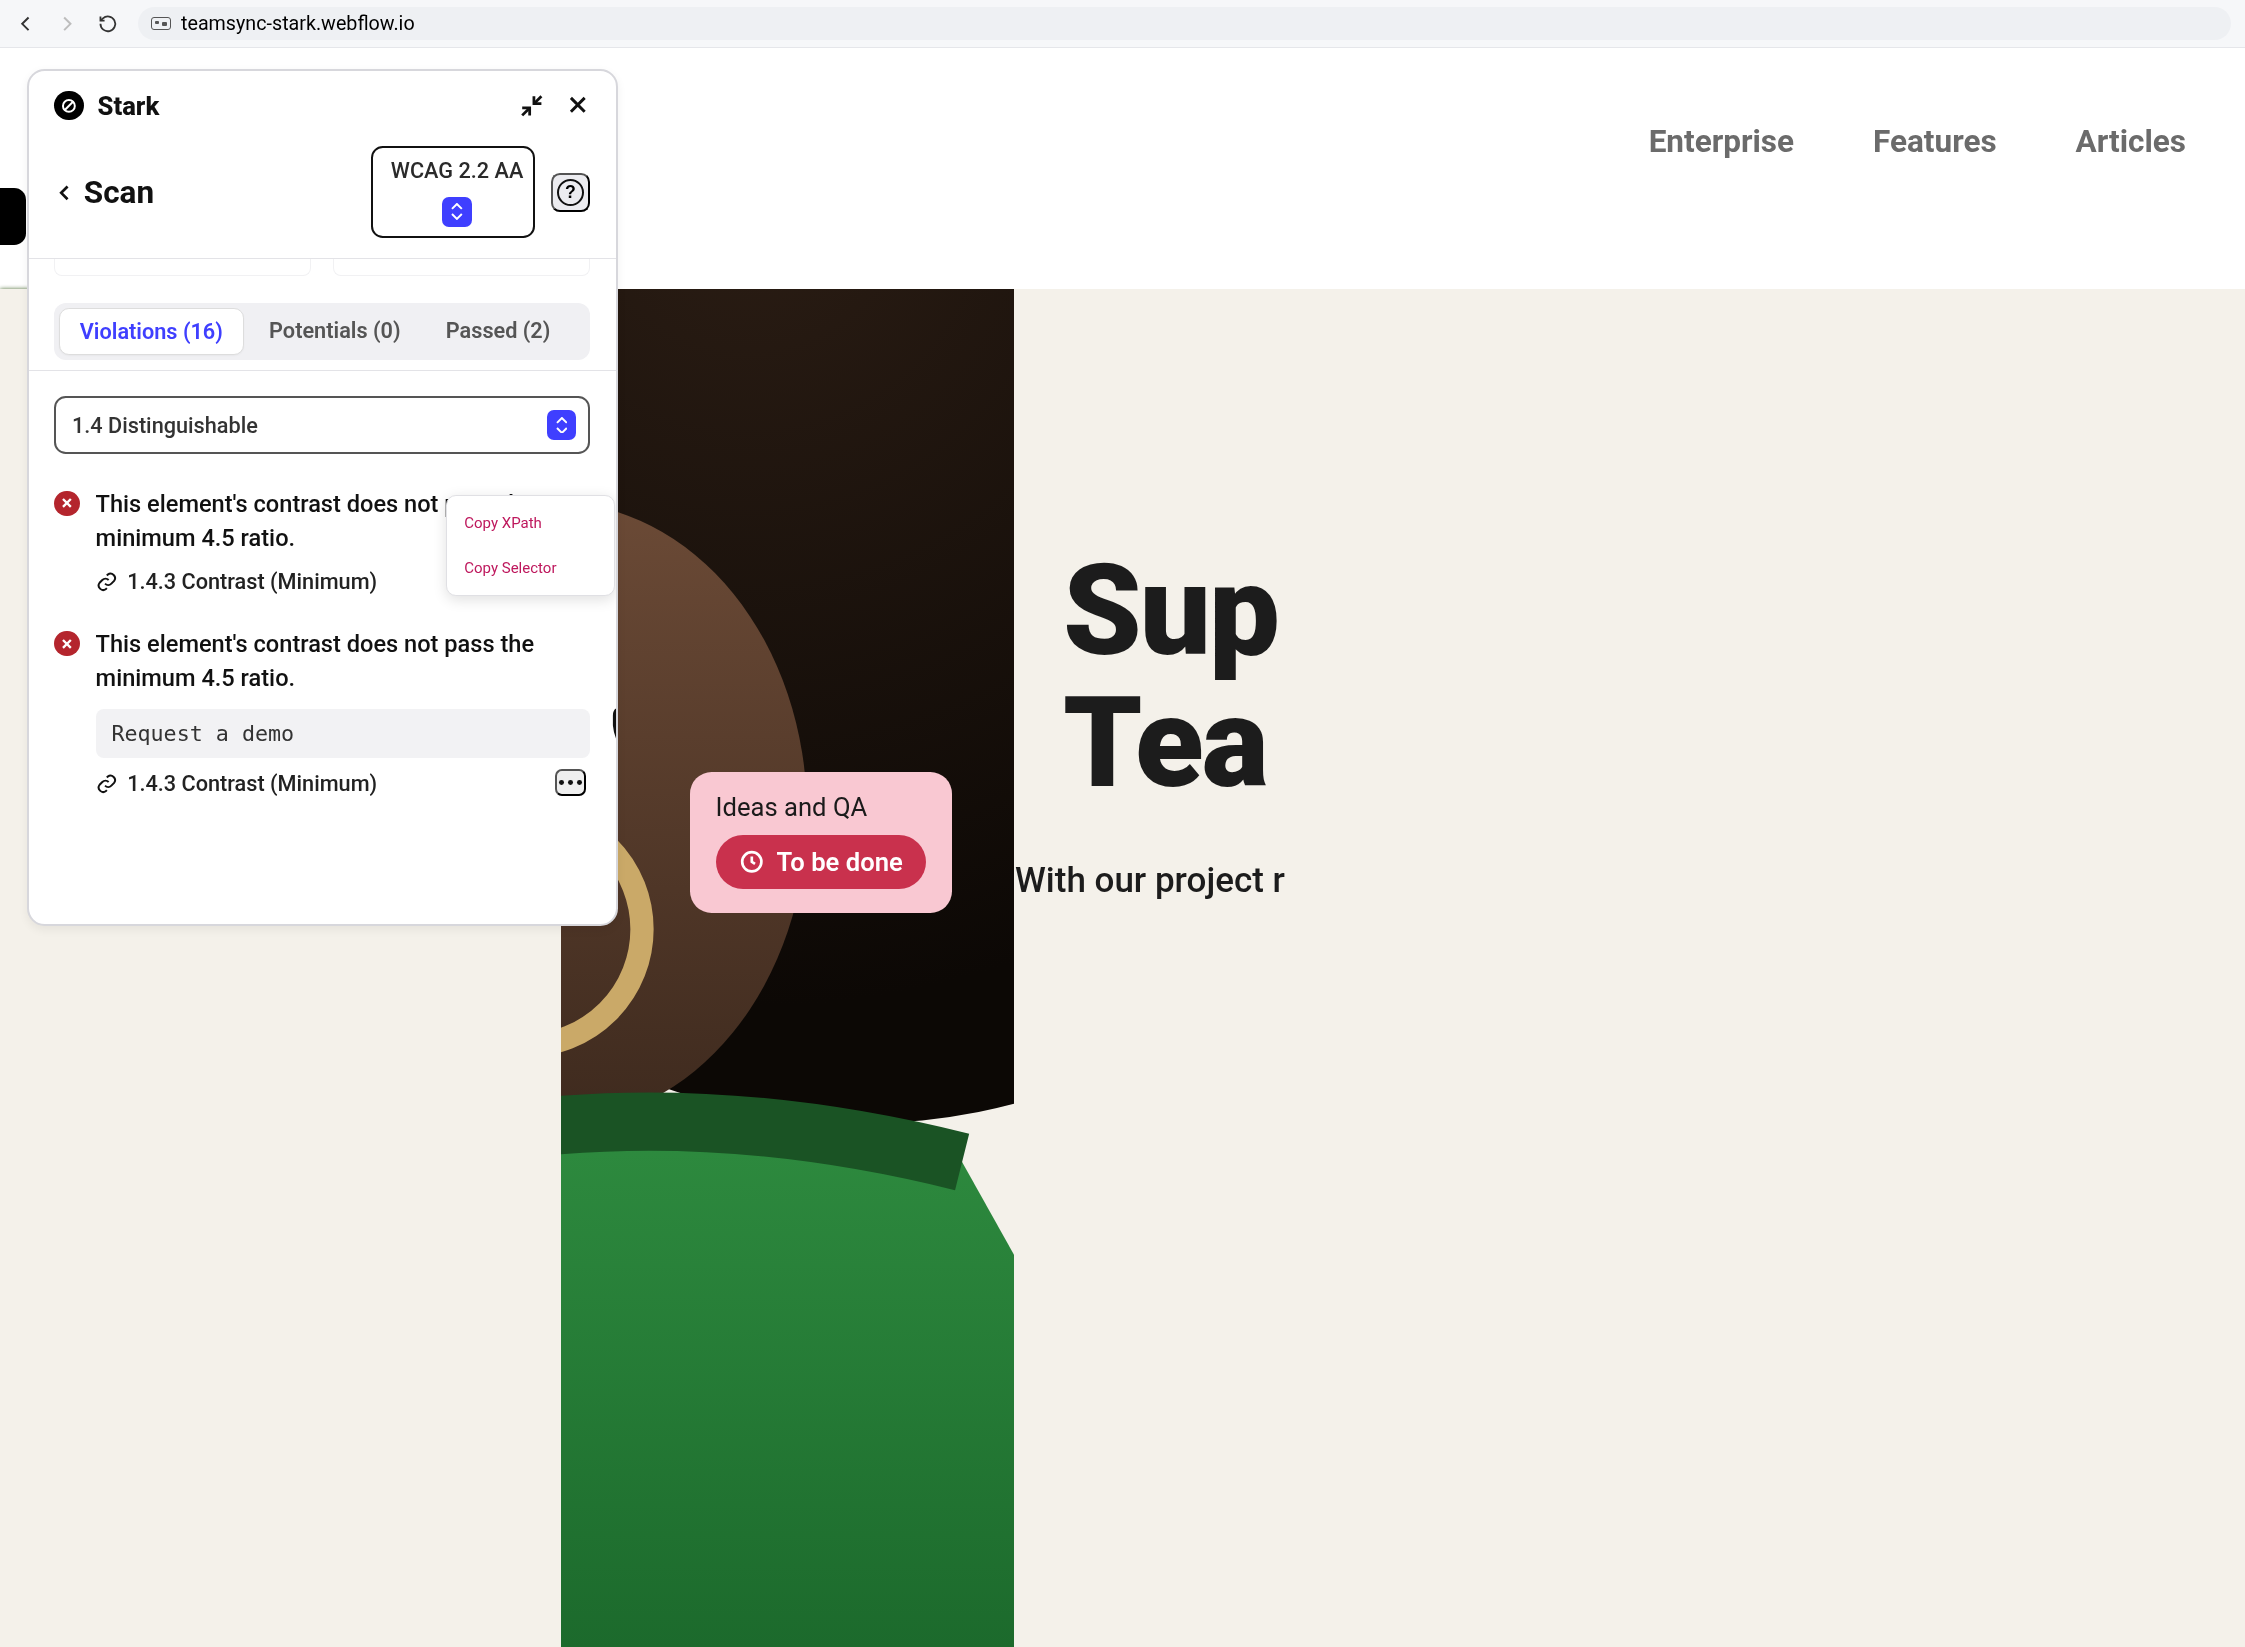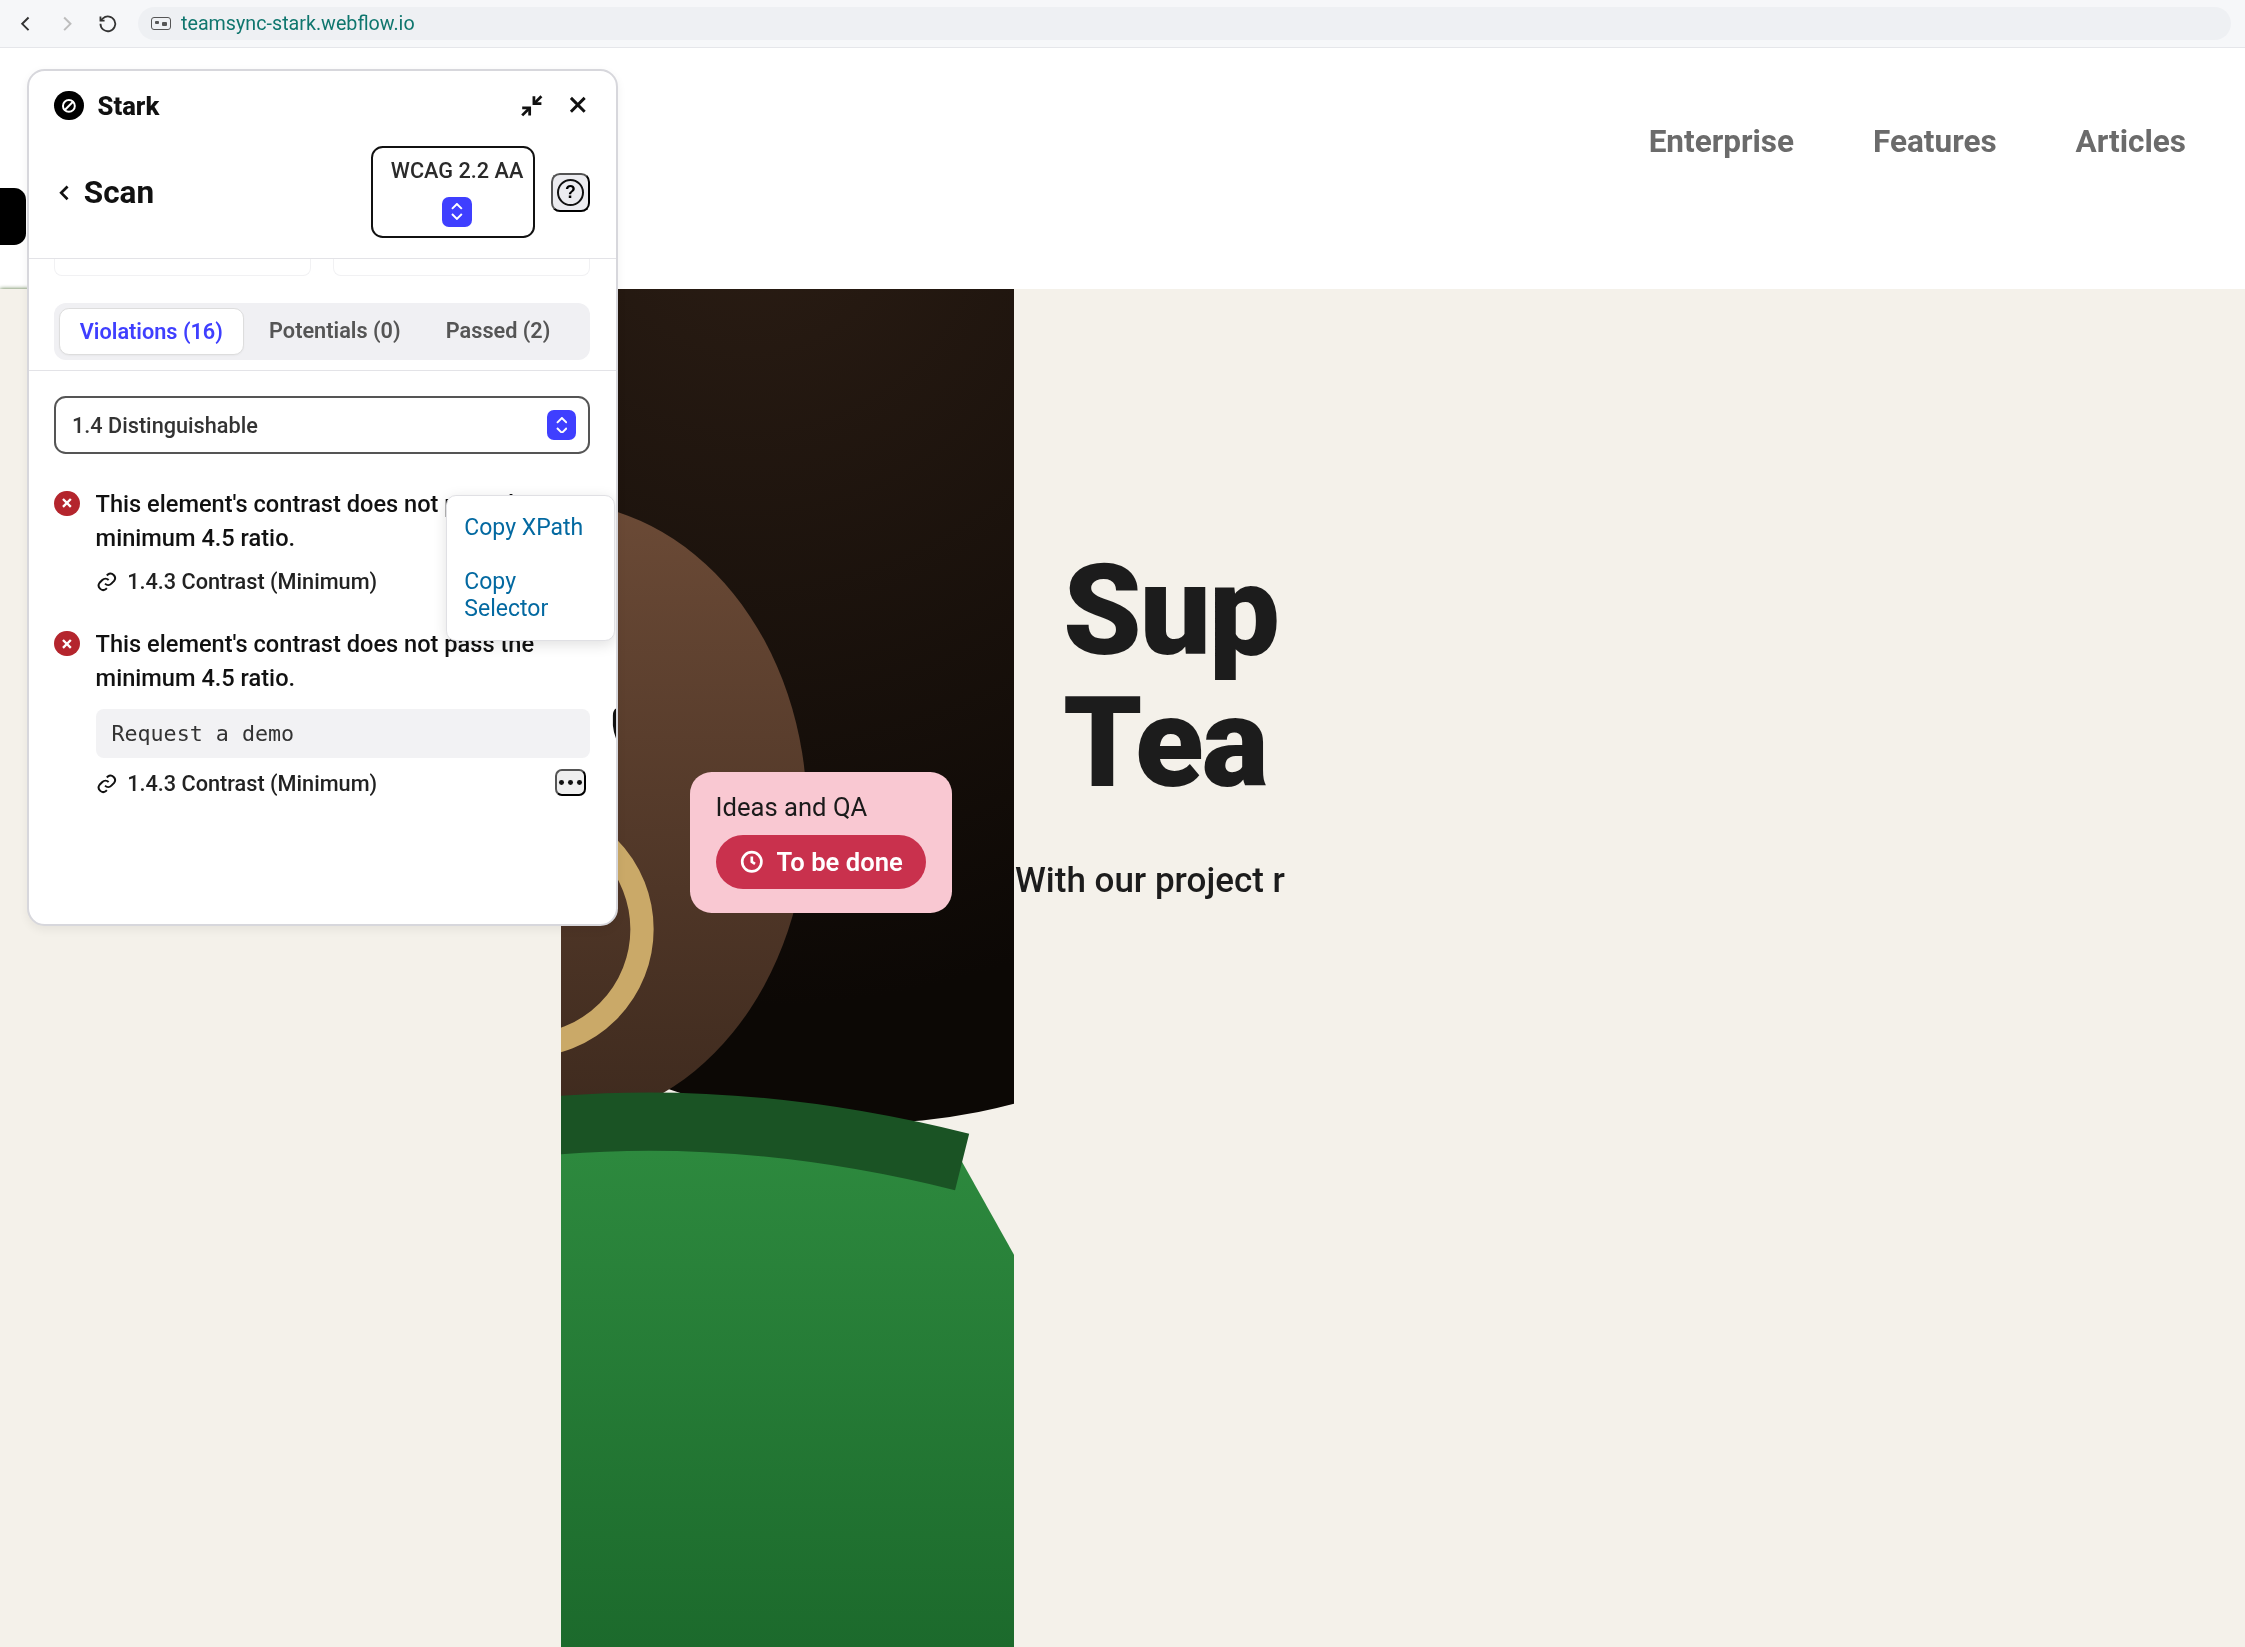--- a/index.html
+++ b/index.html
@@ -3,21 +3,21 @@
 <meta charset="utf-8">
 <style>
   * { box-sizing: border-box; margin: 0; padding: 0; }
   html, body { width: 100%; height: 100%; font-family: -apple-system, BlinkMacSystemFont, "Segoe UI", Roboto, sans-serif; background: #fff; overflow: hidden; }
 
   
   .browser-chrome { height: 48px; background: #f6f7f9; display: flex; align-items: center; padding: 0 13.8px; gap: 17.7px; border-bottom: 1px solid #e5e6ea; }
   .nav-btn { width: 23.6px; height: 23.6px; display: inline-flex; align-items: center; justify-content: center; background: none; border: none; cursor: pointer; }
   .nav-btn svg { stroke: #333; }
   .nav-btn.disabled svg { stroke: #bdbdbd; }
-  .url-bar { flex: 1; display: flex; align-items: center; background: #eef0f3; border-radius: 19.7px; padding: 5.9px 13.8px; gap: 9.9px; font-size: 19.7px; color: #0f766e; height: 33px; }
+  .url-bar { flex: 1; display: flex; align-items: center; background: #eef0f3; border-radius: 19.7px; padding: 5.9px 13.8px; gap: 9.9px; font-size: 19.7px; color: #000000; height: 33px; }
   .site-icon { width: 19.7px; height: 13.8px; border: 1.5px solid #555; border-radius: 3px; position: relative; }
   .site-icon::before { content:""; position:absolute; left:3px; top:3px; width:3.9px; height:3.9px; background:#555; border-radius:1px; }
   .site-icon::after { content:""; position:absolute; right:3px; bottom:3px; width:4.9px; height:4.9px; background:#555; border-radius:1px; }
 
   
   .page-backdrop { position: absolute; top: 48px; left: 0; right: 0; bottom: 0; background: #fff; }
   .topnav { position: absolute; top: 0; left: 0; right: 0; height: 187px; display: flex; align-items: center; justify-content: flex-end; gap: 79px; padding-right: 59px; }
   .topnav a { font-size: 31.5px; font-weight: 700; color: #6b6b6b; text-decoration: none; }
 
   .hero { position: absolute; top: 241px; left: 0; right: 0; bottom: 0; background: #f4f1ea; }
@@ -74,21 +74,21 @@
   .v-code { background:#f2f2f4; border-radius:7.9px; padding:11.8px 15.8px; font-family: ui-monospace, Menlo, monospace; font-size:21.7px; color:#333; margin-bottom:13.8px; display:inline-block; min-width: 100%; }
   .v-ref { display:flex; align-items:center; gap:9.9px; font-size:21.7px; color:#222; font-weight:500; }
   .v-ref svg { width:21.7px; height:21.7px; }
   .v-more { position:absolute; right:3.9px; bottom:0; width:31.5px; height:27.6px; display:inline-flex; align-items:center; justify-content:center; border-radius:6.9px; cursor:pointer; }
   .v-more.focused { border:2px solid #3f6fff; }
   .dots { display:flex; gap:3.9px; }
   .dots span { width:4.9px; height:4.9px; background:#111; border-radius:50%; }
 
   
   .ctx-menu { position:absolute; top:424px; left:417px; width:169px; background:#fff; border:1px solid #e0e0e4; border-radius:9.9px; box-shadow:0 3.9px 13.8px rgba(0,0,0,0.12); padding:3.9px 0; }
-  .ctx-item { padding: 13.8px 17.7px; font-size:23px; color:#0369a1; cursor:pointer; }
+  .ctx-item { padding: 13.8px 17.7px; font-size:15px; color:#be185d; cursor:pointer; }
 
   
   .cursor { position:absolute; top:599px; left:576px; pointer-events:none; }
 
 </style>
 </head>
 <body>
 
 <div class="browser-chrome">
   <button class="nav-btn">

